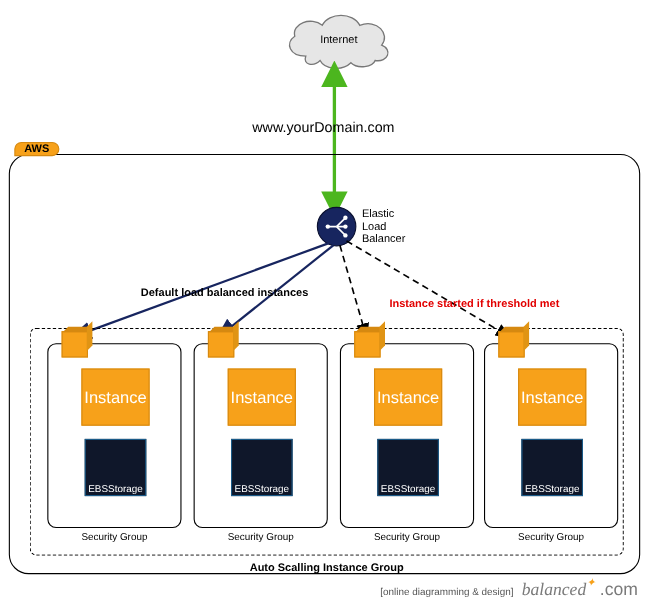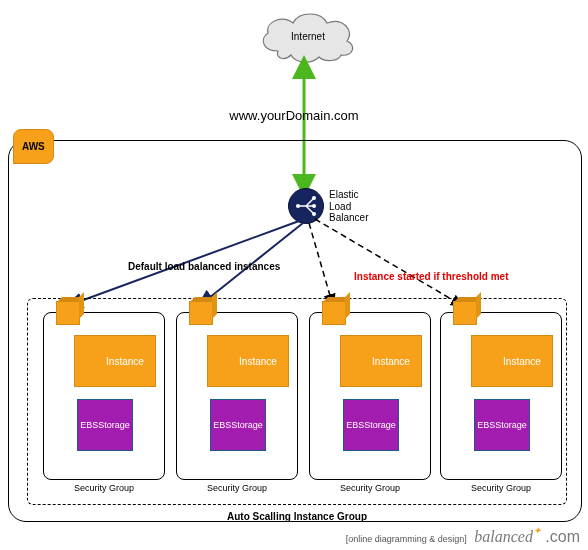--- a/index.html
+++ b/index.html
@@ -45,21 +45,21 @@
     border: 1px solid #000;
     border-radius: 18px;
   }
   .aws-badge {
     position: absolute;
     left: 4px; top: -12px;
     background: #f7a11a;
     color: #000;
     font-size: 10px;
     font-weight: bold;
-    padding: 11px 8px;
+    padding: 0 8px;
     border-radius: 8px 8px 8px 0;
     border: 1px solid #d68910;
   }
 
   
   .elb {
     position: absolute;
     left: 279px; top: 47px;
     width: 34px; height: 34px;
     background: #17255f;
@@ -158,31 +158,30 @@
   }
 
   .instance {
     position: absolute;
     left: 30px; top: 22px;
     width: 60px; height: 50px;
     background: #f7a11a;
     border: 1px solid #d68910;
     color: #fff;
     display: flex; align-items: center; justify-content: center;
-    font-size: 10px;
-    padding-left: 20px;
+    font-size: 15px;
   }
   .ebs {
     position: absolute;
     left: 33px; top: 86px;
     width: 54px; height: 50px;
-    background: #a21caf;
+    background: #0f172a;
     border: 1px solid #1a5a88;
     color: #fff;
-    display: flex; align-items: center; justify-content: center;
+    display: flex; align-items: flex-end; justify-content: center;
     text-align: center;
     font-size: 9px;
     line-height: 1.2;
   }
 
   
   svg.top-arrow {
     position: absolute;
     left: 0; top: 0;
     width: 588px; height: 200px;

